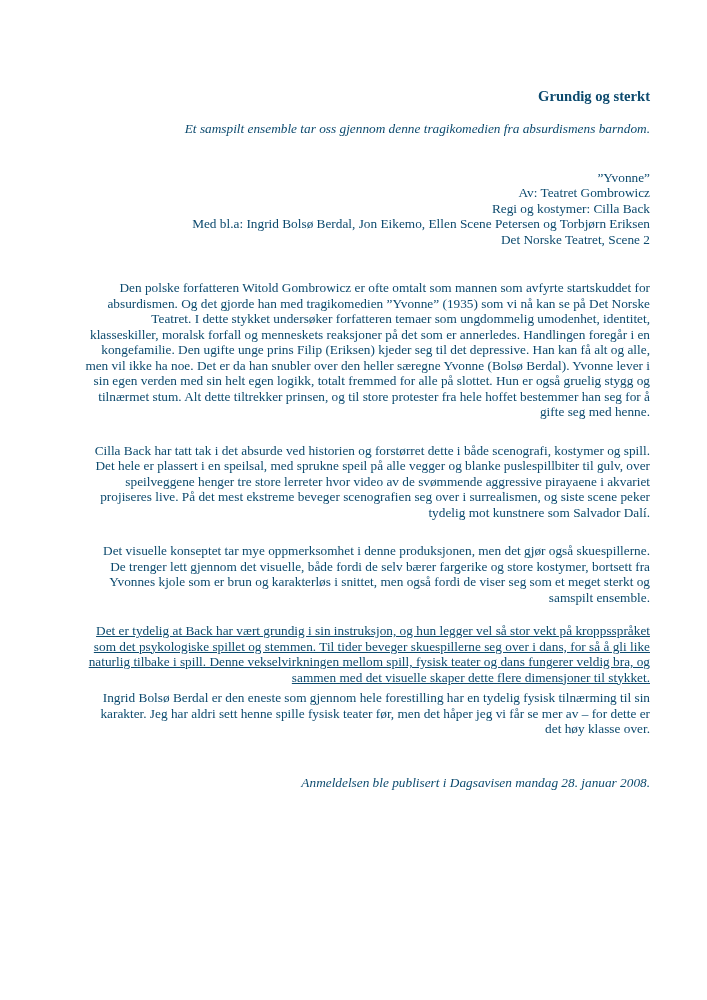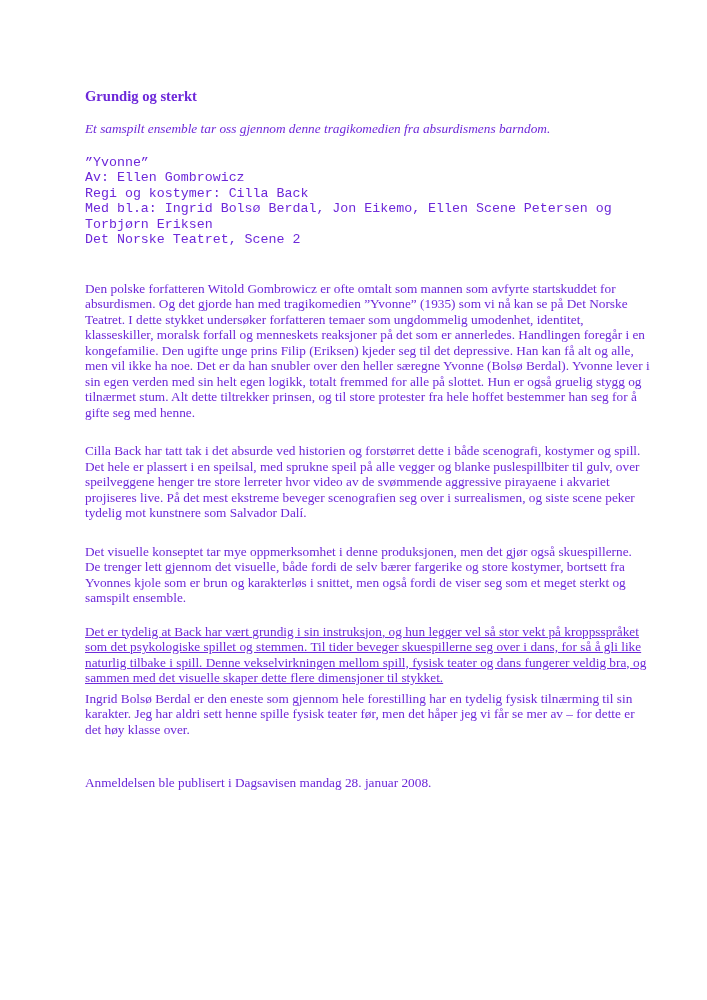--- a/index.html
+++ b/index.html
@@ -8,75 +8,76 @@
     background: #ffffff;
   }
   .page {
     position: relative;
     width: 707px;
     height: 1000px;
     background: #ffffff;
     box-sizing: border-box;
     padding: 88px 57px 0 85px;
     font-family: "Liberation Serif", "DejaVu Serif", serif;
-    color: #6d28d9;
+    color: #0c4a6e;
     font-size: 13.3px;
     line-height: 15.5px;
     overflow: hidden;
+    text-align: right;
   }
   .article-title {
     margin: 0;
     font-size: 14.6px;
     line-height: 16px;
     font-weight: bold;
   }
   .lead {
     margin: 17px 0 0 0;
     font-style: italic;
   }
   .byline {
     margin: 36px 0 0 0;
   }
   .production {
-    margin: 18px 0 0 0;
-    font-family: Liberation Mono, monospace;
+    margin: 33px 0 0 0;
   }
   .production div {
     margin: 0;
   }
   p.body-para {
     margin: 23px 0 0 0;
   }
   p.body-para.first {
     margin-top: 33px;
   }
   p.body-para.fourth {
     margin-top: 18px;
     text-decoration: underline;
   }
   p.body-para.fifth {
     margin-top: 5px;
   }
   .publication-note {
     margin: 38px 0 0 0;
+    font-style: italic;
   }
 </style>
 </head>
 <body>
 
 <div class="page">
 
   <h1 class="article-title">Grundig og sterkt</h1>
 
   <p class="lead">Et samspilt ensemble tar oss gjennom denne tragikomedien fra absurdismens barndom.</p>
 
 
   <div class="production">
     <div>”Yvonne”</div>
-    <div>Av: Ellen Gombrowicz</div>
+    <div>Av: Teatret Gombrowicz</div>
     <div>Regi og kostymer: Cilla Back</div>
     <div>Med bl.a: Ingrid Bolsø Berdal, Jon Eikemo, Ellen Scene Petersen og Torbjørn Eriksen</div>
     <div>Det Norske Teatret, Scene 2</div>
   </div>
 
   <p class="body-para first">Den polske forfatteren Witold Gombrowicz er ofte omtalt som mannen som avfyrte startskuddet for absurdismen. Og det gjorde han med tragikomedien ”Yvonne” (1935) som vi nå kan se på Det Norske Teatret. I dette stykket undersøker forfatteren temaer som ungdommelig umodenhet, identitet, klasseskiller, moralsk forfall og menneskets reaksjoner på det som er annerledes. Handlingen foregår i en kongefamilie. Den ugifte unge prins Filip (Eriksen) kjeder seg til det depressive. Han kan få alt og alle, men vil ikke ha noe. Det er da han snubler over den heller særegne Yvonne (Bolsø Berdal). Yvonne lever i sin egen verden med sin helt egen logikk, totalt fremmed for alle på slottet. Hun er også gruelig stygg og tilnærmet stum. Alt dette tiltrekker prinsen, og til store protester fra hele hoffet bestemmer han seg for å gifte seg med henne.</p>
 
   <p class="body-para">Cilla Back har tatt tak i det absurde ved historien og forstørret dette i både scenografi, kostymer og spill. Det hele er plassert i en speilsal, med sprukne speil på alle vegger og blanke puslespillbiter til gulv, over speilveggene henger tre store lerreter hvor video av de svømmende aggressive pirayaene i akvariet projiseres live. På det mest ekstreme beveger scenografien seg over i surrealismen, og siste scene peker tydelig mot kunstnere som Salvador Dalí.</p>
 
   <p class="body-para">Det visuelle konseptet tar mye oppmerksomhet i denne produksjonen, men det gjør også skuespillerne. De trenger lett gjennom det visuelle, både fordi de selv bærer fargerike og store kostymer, bortsett fra Yvonnes kjole som er brun og karakterløs i snittet, men også fordi de viser seg som et meget sterkt og samspilt ensemble.</p>

